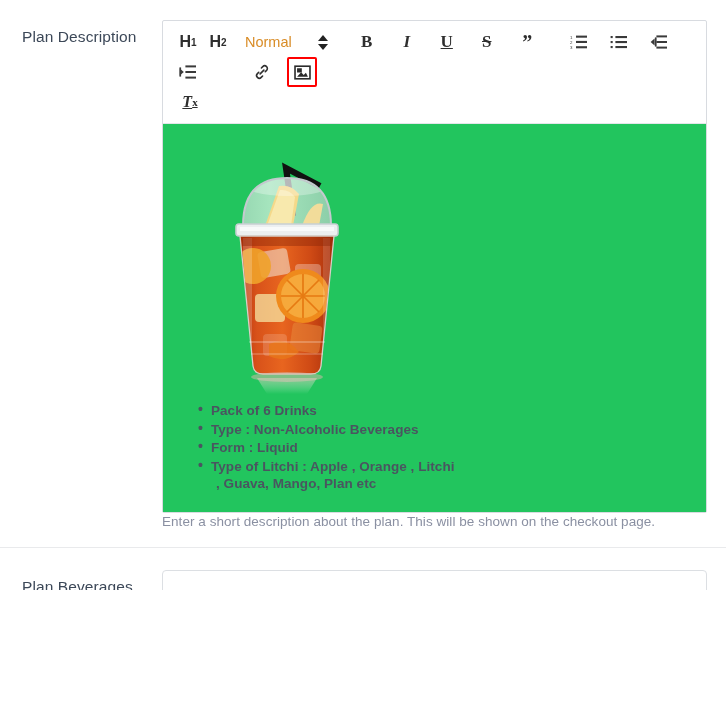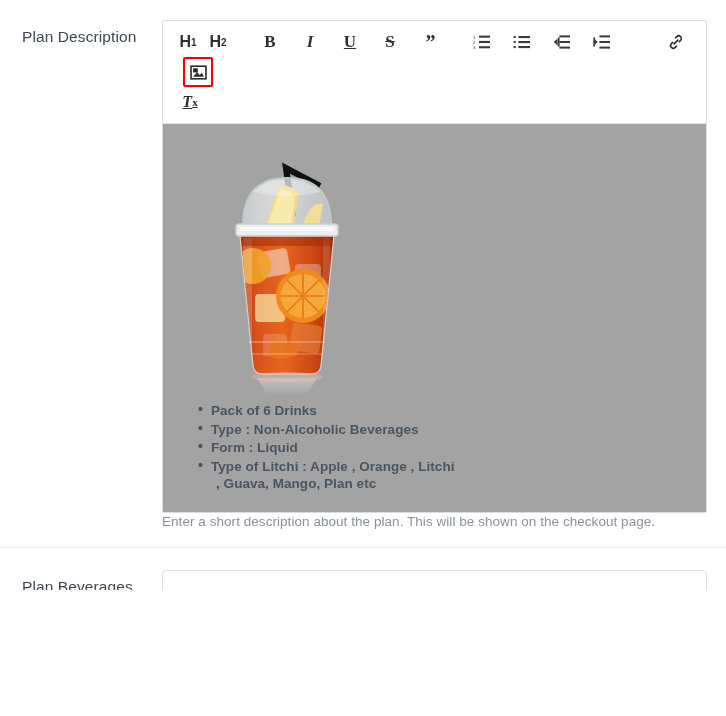--- a/index.html
+++ b/index.html
@@ -119,21 +119,21 @@
   .glyph.underline { text-decoration: underline; font-weight:600; }
   .glyph.strike { text-decoration: line-through; font-weight:600; }
   .glyph.quote { font-weight: 700; font-size: 20px; letter-spacing:-1px; }
   .glyph.clear { font-style: italic; font-weight:700; text-decoration: underline; font-size:16px; }
   .glyph.clear sub { font-style: normal; font-size: 11px; text-decoration: none; }
 
   
   .editor-content {
     min-height: 388px;
     padding: 14px 16px 18px 16px;
-    background: #a3a3a3;
+    background: #22c55e;
     overflow: hidden;
   }
   .drink-figure {
     margin: 0 0 6px 28px;
     width: 160px;
     height: 258px;
     position: relative;
   }
 
   .bullet-list {
@@ -246,20 +246,27 @@
           <button class="tb-btn h-btn">
               <span>H</span>
               <sub>1</sub>
             </button>
 
           <button class="tb-btn h-btn">
               <span>H</span>
               <sub>2</sub>
             </button>
 
+          <div class="tb-picker">
+            <span class="tb-picker-label">Normal</span>
+            <span class="tb-picker-arrows">
+              <span class="arrow-up"></span>
+                <span class="arrow-dn"></span>
+            </span>
+          </div>
 
           <span class="tb-spacer-22"></span>
 
           <button class="tb-btn glyph bold">B</button>
           <span class="tb-spacer-10"></span>
           <button class="tb-btn glyph italic">I</button>
           <span class="tb-spacer-10"></span>
           <button class="tb-btn glyph underline">U</button>
           <span class="tb-spacer-10"></span>
           <button class="tb-btn glyph strike">S</button>

